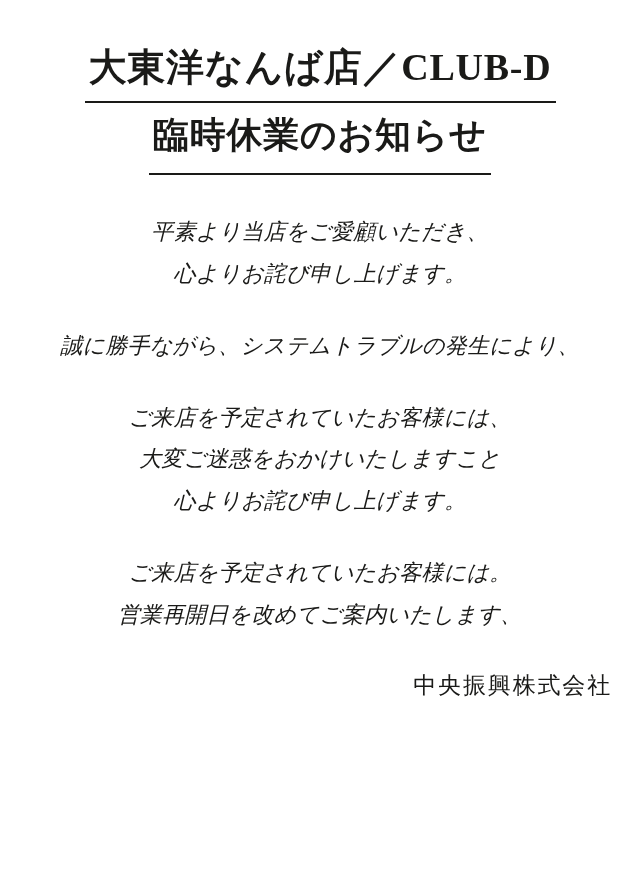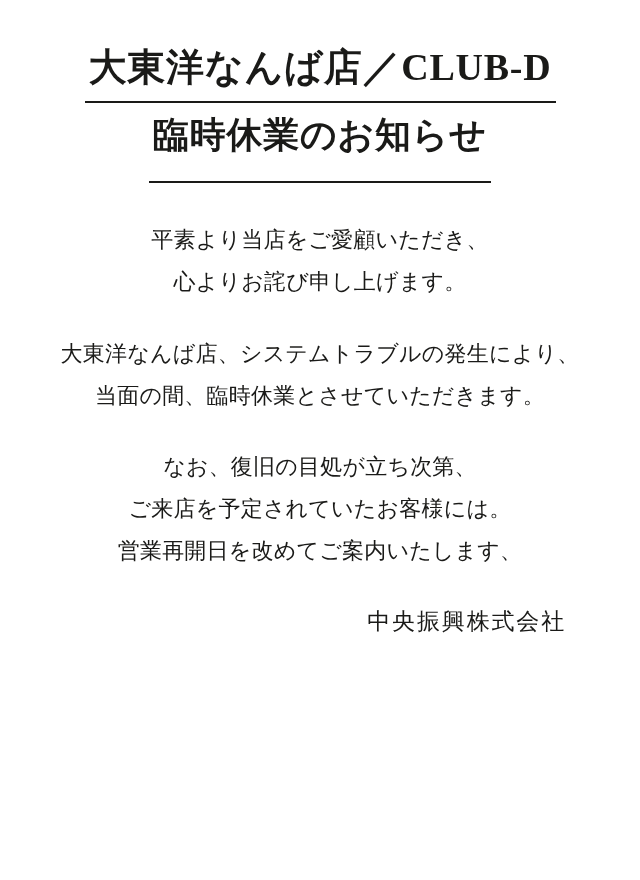--- a/index.html
+++ b/index.html
@@ -14,21 +14,21 @@
     color: #1a1a18;
     overflow: hidden;
   }
   .notice {
     width: 640px;
     height: 880px;
     box-sizing: border-box;
     padding: 34px 28px 20px 28px;
     display: flex;
     flex-direction: column;
-    align-items: flex-end;
+    align-items: flex-start;
   }
   .title-block {
     width: 100%;
     display: flex;
     flex-direction: column;
     align-items: center;
     margin-top: 6px;
   }
   .title-line {
     font-size: 38px;
@@ -36,35 +36,36 @@
     font-weight: 700;
     letter-spacing: 0.02em;
     text-align: center;
     white-space: nowrap;
     border-bottom: 2px solid #1a1a18;
     padding: 0 4px 6px 4px;
     margin-bottom: 6px;
   }
   .title-line.second {
     font-size: 36px;
-    padding-bottom: 20px;
+    padding-bottom: 12px;
   }
   .body-block {
     width: 100%;
     margin-top: 30px;
     display: flex;
     flex-direction: column;
     align-items: center;
   }
   .para {
     text-align: center;
     font-size: 22px;
     line-height: 1.9;
     letter-spacing: 0.01em;
     margin-bottom: 30px;
+    font-style: italic;
   }
   .para:last-child {
     margin-bottom: 0;
   }
   .para .ln {
     display: block;
     white-space: nowrap;
   }
   .signature {
     width: 100%;
@@ -90,27 +91,30 @@
   </div>
 
   <div class="body-block">
 
     <div class="para">
       <span class="ln">平素より当店をご愛顧いただき、</span>
       <span class="ln">心よりお詫び申し上げます。</span>
     </div>
 
     <div class="para">
-      <span class="ln">大東洋なんば店、システムトラブルの発生により、</span>
-      <span class="ln">当面の間、臨時休業とさせていただきます。</span>
+      <span class="ln">誠に勝手ながら、システムトラブルの発生により、</span>
     </div>
 
+    <div class="para">
+      <span class="ln">ご来店を予定されていたお客様には、</span>
+      <span class="ln">大変ご迷惑をおかけいたしますこと</span>
+      <span class="ln">心よりお詫び申し上げます。</span>
+    </div>
 
     <div class="para">
-      <span class="ln">なお、復旧の目処が立ち次第、</span>
       <span class="ln">ご来店を予定されていたお客様には。</span>
       <span class="ln">営業再開日を改めてご案内いたします、</span>
     </div>
 
   </div>
 
   <div class="signature">中央振興株式会社</div>
 
   <div class="spacer-flex"></div>
 

